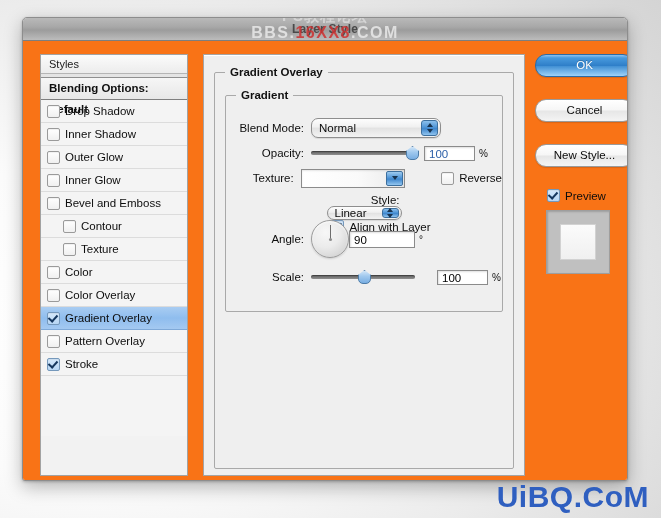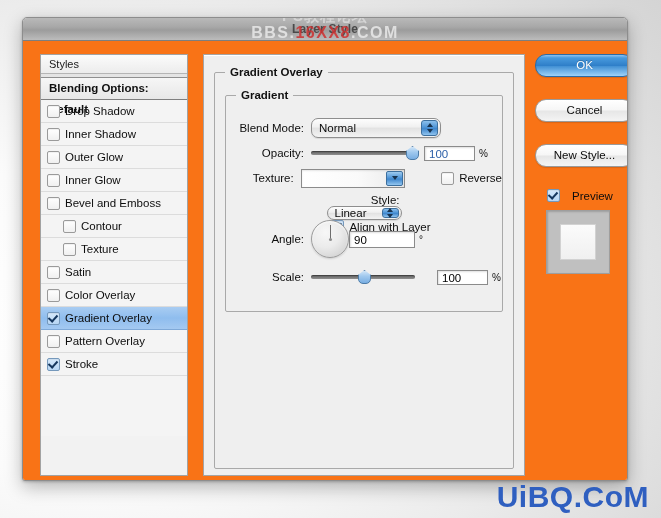--- a/index.html
+++ b/index.html
@@ -405,21 +405,21 @@
   .btn.default {
     background: linear-gradient(to bottom, #8dc2f0 0%, #489add 14%, #2f7fc9 50%, #3f8ed3 52%, #9fd2f7 100%);
     border-color: #2a6ba6;
     color: #ffffff;
     font-weight: normal;
     text-shadow: 0 -1px 0 rgba(0,0,0,0.25);
   }
   #preview-row {
     display: flex;
     align-items: center;
-    gap: 12px;
+    gap: 5px;
     margin: 2px 0 8px 12px;
   }
   #preview-row .pl {
     font-size: 11.5px;
     color: #0d0d0d;
   }
   #preview-thumb {
     margin-left: 11px;
     width: 62px;
     height: 62px;
@@ -494,21 +494,21 @@
       <div class="style-row indent">
         <span class="cb"></span>
         <span class="label">Contour</span>
       </div>
       <div class="style-row indent">
         <span class="cb"></span>
         <span class="label">Texture</span>
       </div>
       <div class="style-row">
         <span class="cb"></span>
-        <span class="label">Satin</span>
+        <span class="label">Color</span>
       </div>
       <div class="style-row">
         <span class="cb"></span>
         <span class="label">Color Overlay</span>
       </div>
       <div class="style-row selected">
         <span class="cb checked"></span>
         <span class="label">Gradient Overlay</span>
       </div>
       <div class="style-row">

